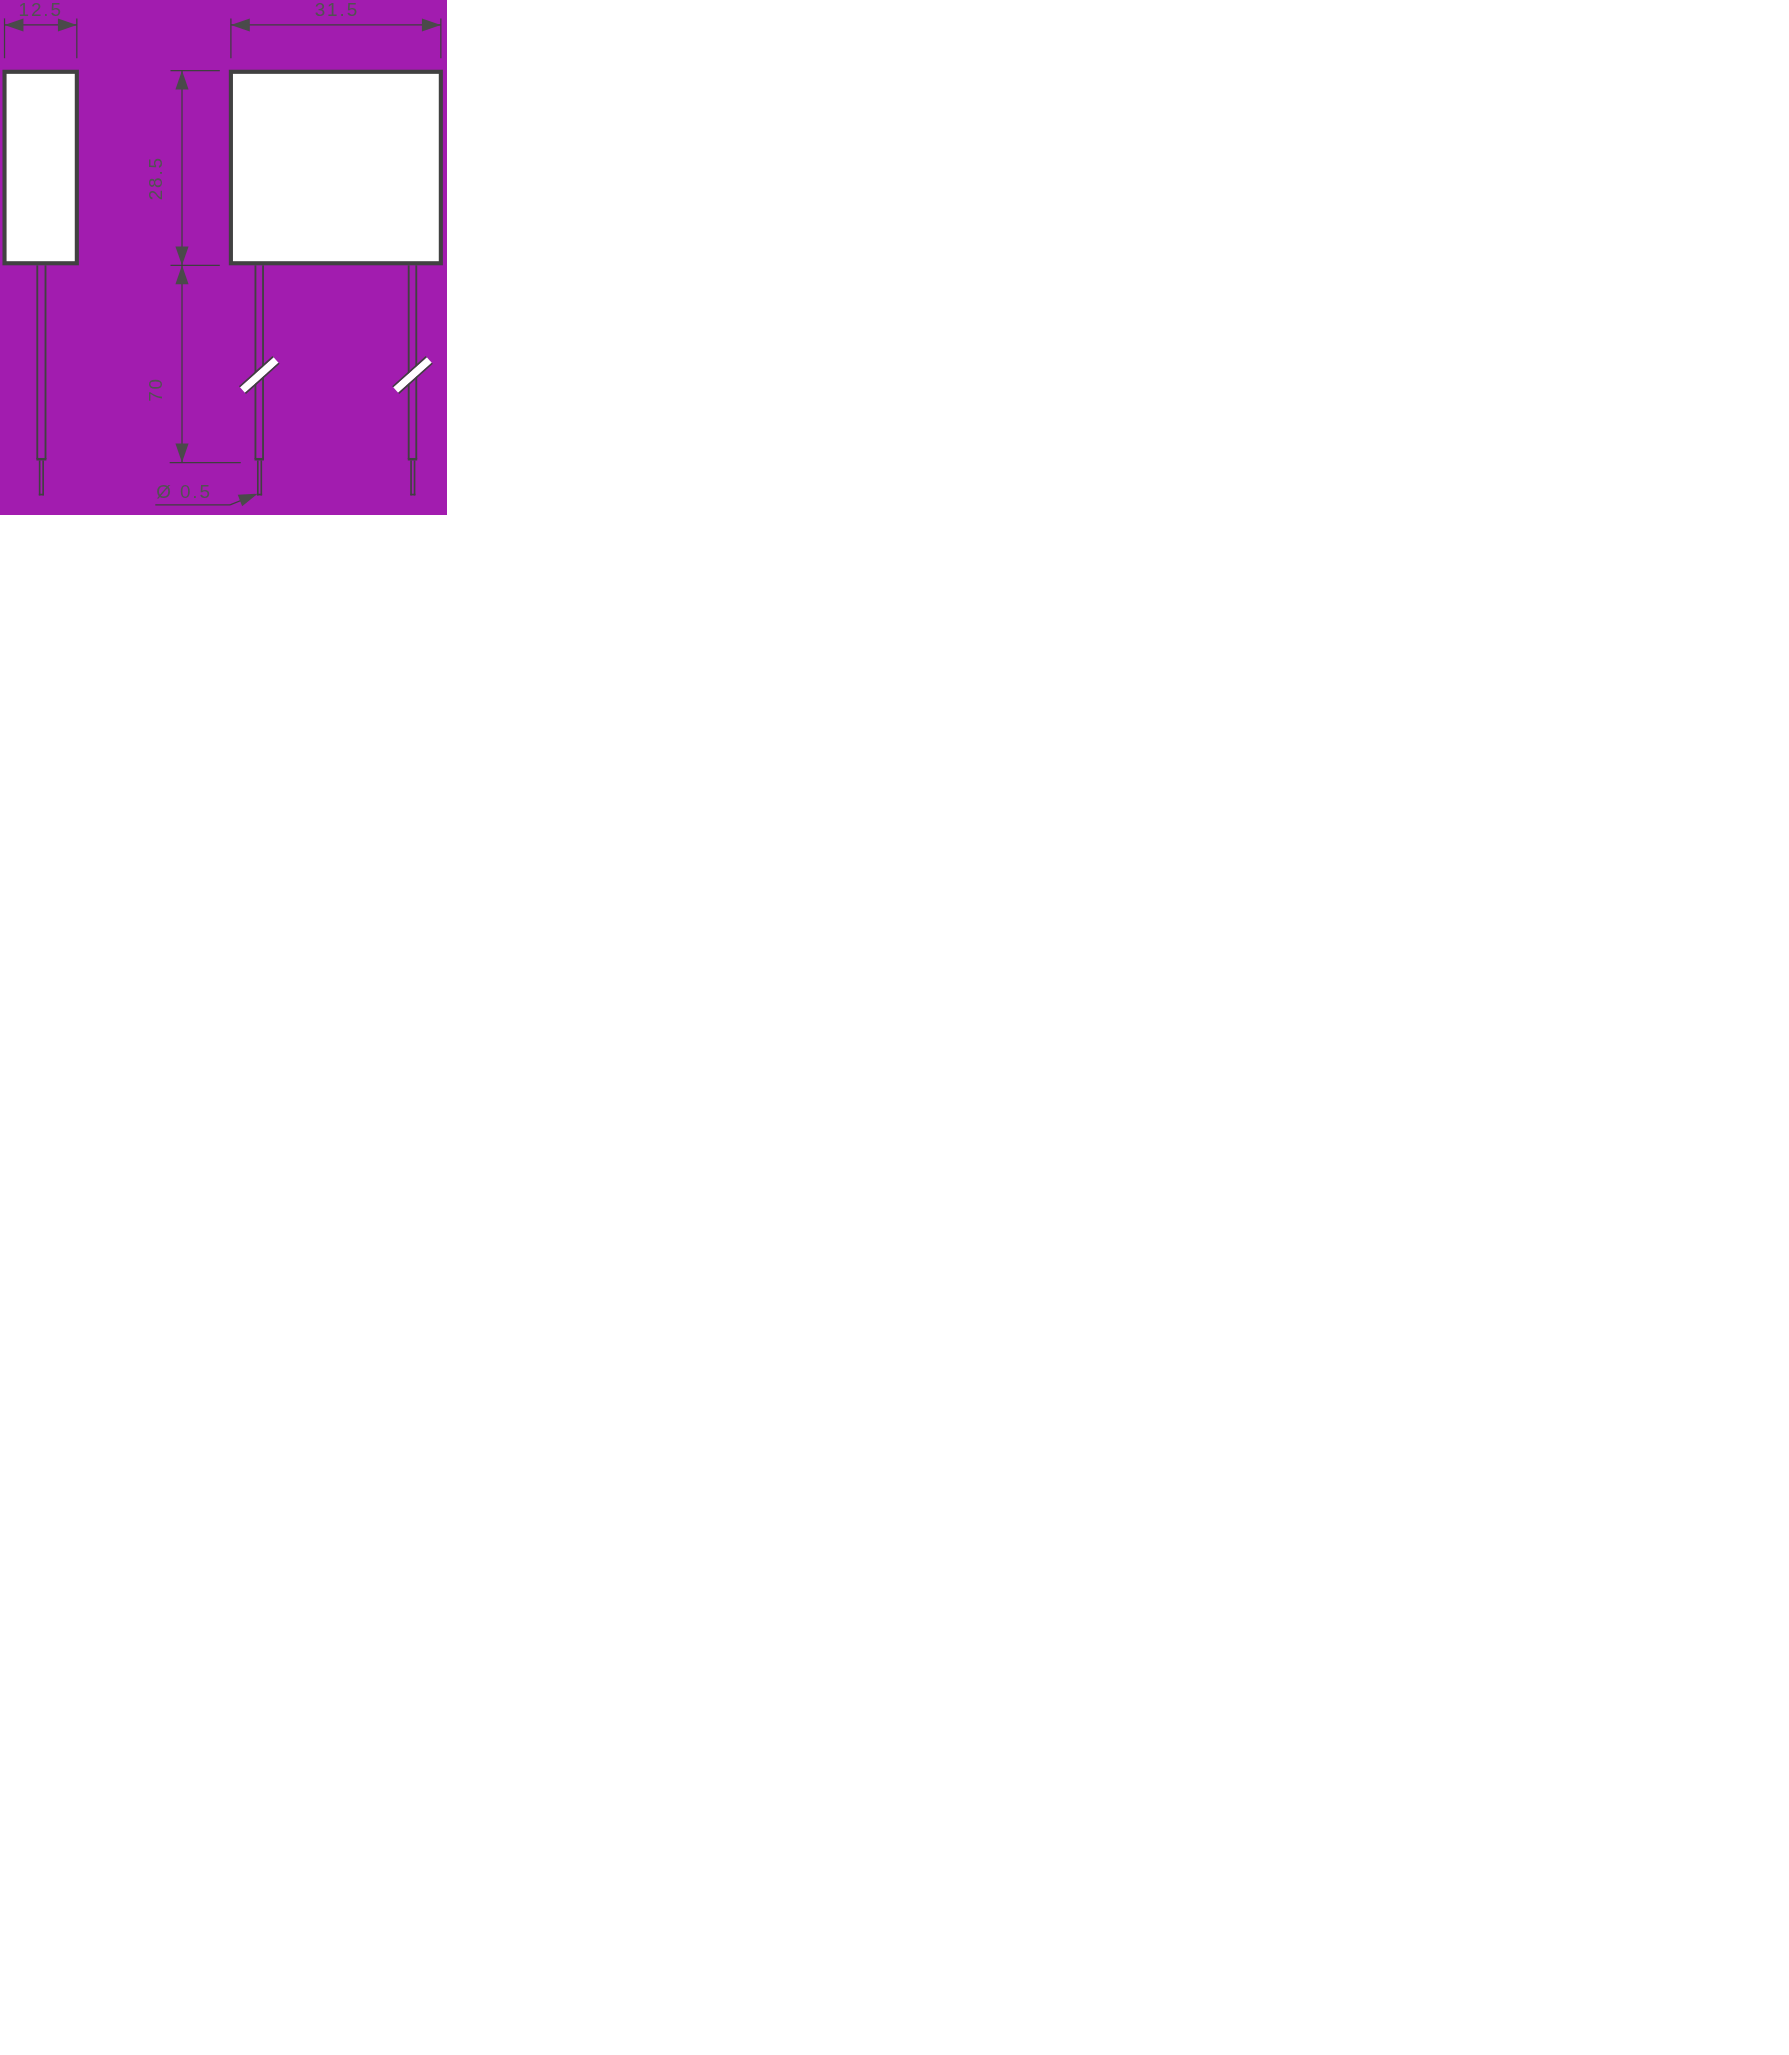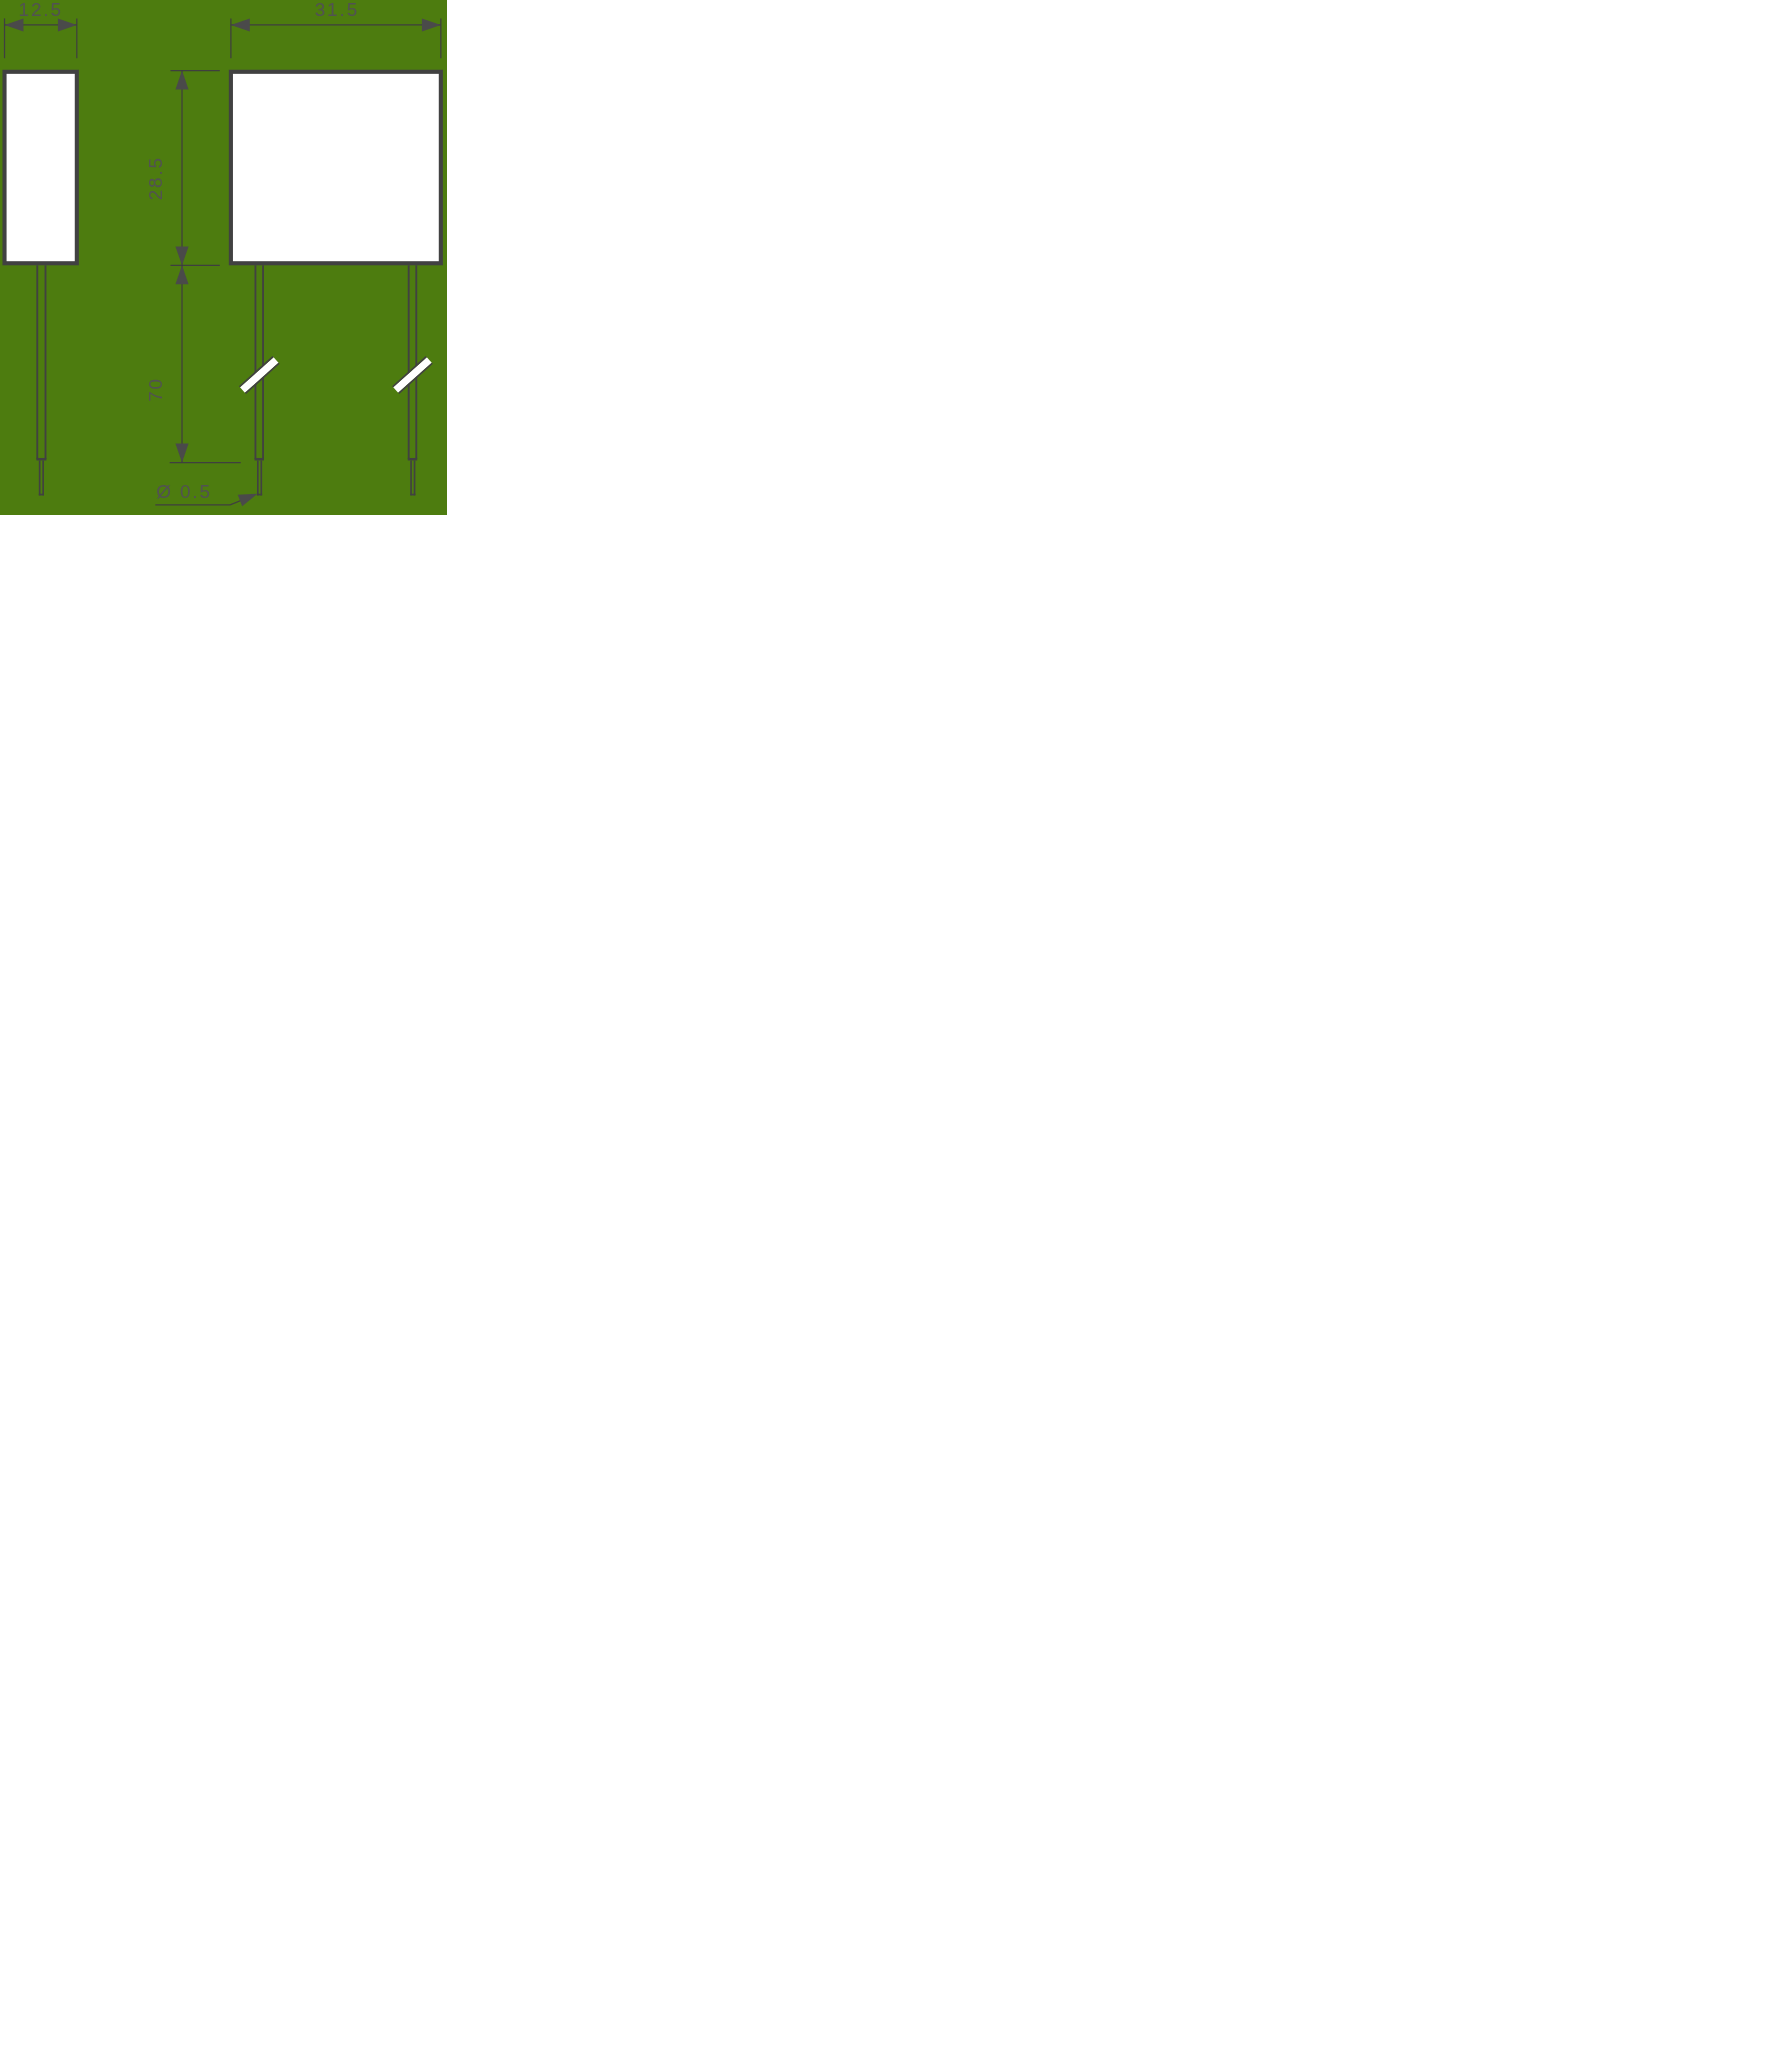--- a/index.html
+++ b/index.html
@@ -3,21 +3,21 @@
 <meta charset="utf-8">
 <style>
   html, body {
     margin: 0;
     padding: 0;
     background: #ffffff;
   }
   .drawing-wrap {
     width: 447px;
     height: 515px;
-    background: #4d7c0f;
+    background: #a21caf;
     position: relative;
   }
   svg {
     display: block;
   }
   .dim-text {
     font-family: "Liberation Sans", sans-serif;
     font-size: 46px;
     fill: #525252;
     letter-spacing: 0.10em;

